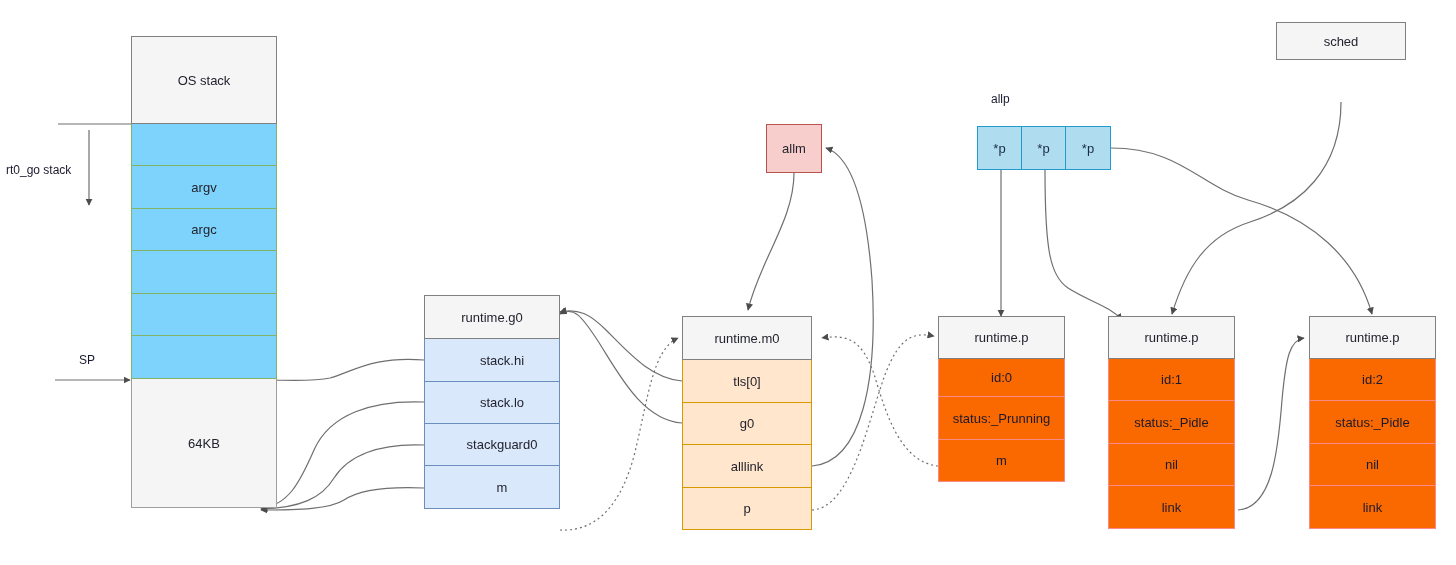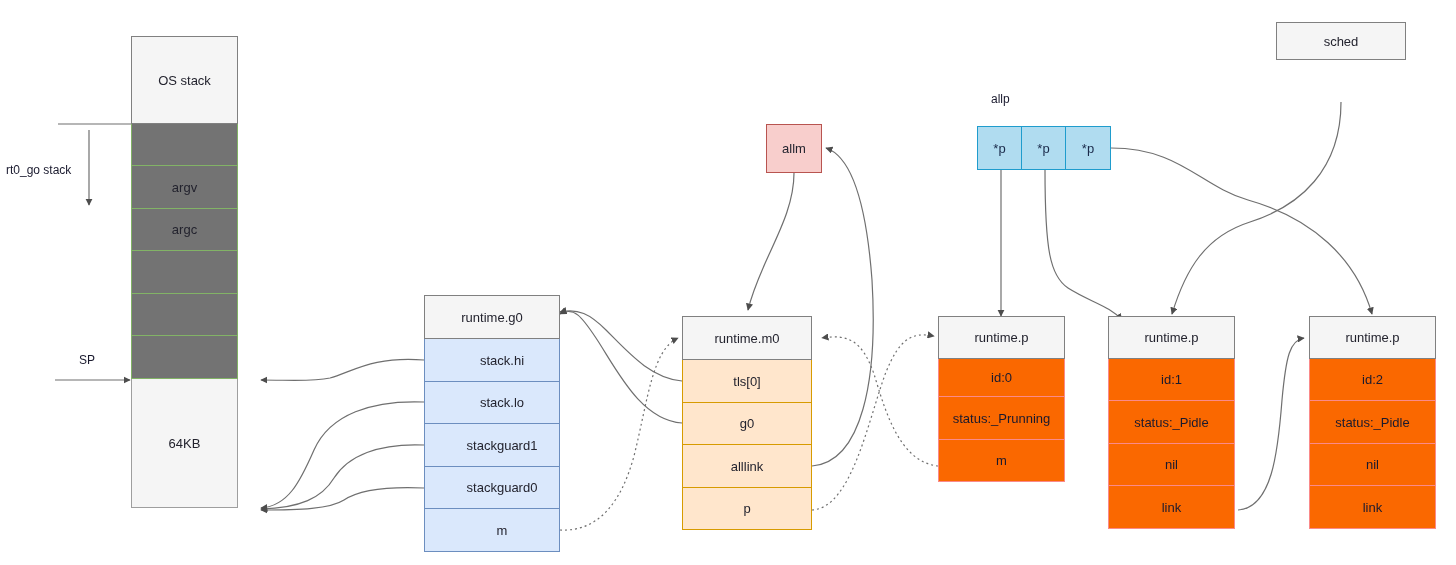--- a/index.html
+++ b/index.html
@@ -42,21 +42,21 @@
     line-height: 1;
     white-space: nowrap;
   }
   
   .stack-head {
     background: #f5f5f5;
     border: 1px solid #808080;
     color: #23232e;
   }
   .stack-green {
-    background: #737373;
+    background: #7dd3fc;
     border: 1px solid #82b366;
     border-top: none;
     color: #23232e;
   }
   .stack-bottom {
     background: #f5f5f5;
     border: 1px solid #9e9e9e;
     border-top: none;
     color: #23232e;
   }
@@ -163,36 +163,35 @@
 
       <path d="M 1341,102 C 1341,170 1300,206 1250,222 C 1206,236 1186,268 1172,314" marker-end="url(#arrow)"></path>
 
       <path d="M 1238,510 C 1272,508 1278,452 1282,400 C 1286,356 1290,340 1304,338" marker-end="url(#arrow)"></path>
     </g>
   </svg>
 
   <div class="plain-label" style="left:6px; top:163px;">rt0_go stack</div>
   <div class="plain-label" style="left:79px; top:353px;">SP</div>
 
-  <div class="node" style="left:131px; top:36px; width:107px;">
+  <div class="node" style="left:131px; top:36px; width:146px;">
     <div class="cell stack-head" style="height:88px;">OS stack</div>
     <div class="cell stack-green" style="height:42px;"></div>
     <div class="cell stack-green" style="height:43px;">argv</div>
     <div class="cell stack-green" style="height:42px;">argc</div>
     <div class="cell stack-green" style="height:43px;"></div>
     <div class="cell stack-green" style="height:42px;"></div>
     <div class="cell stack-green" style="height:43px;"></div>
     <div class="cell stack-bottom" style="height:129px;">64KB</div>
   </div>
 
   <div class="node" style="left:424px; top:295px; width:136px;">
     <div class="cell hdr" style="height:44px;">runtime.g0</div>
     <div class="cell blue-cell" style="height:43px;">stack.hi</div>
     <div class="cell blue-cell" style="height:42px;">stack.lo</div>
-    <div class="cell blue-cell" style="height:43px;">stackguard1</div>
     <div class="cell blue-cell" style="height:42px;">stackguard0</div>
     <div class="cell blue-cell" style="height:43px;">m</div>
   </div>
 
   <div class="node" style="left:682px; top:316px; width:130px;">
     <div class="cell hdr" style="height:44px;">runtime.m0</div>
     <div class="cell peach-cell" style="height:43px;">tls[0]</div>
     <div class="cell peach-cell" style="height:42px;">g0</div>
     <div class="cell peach-cell" style="height:43px;">alllink</div>
     <div class="cell peach-cell" style="height:42px;">p</div>

